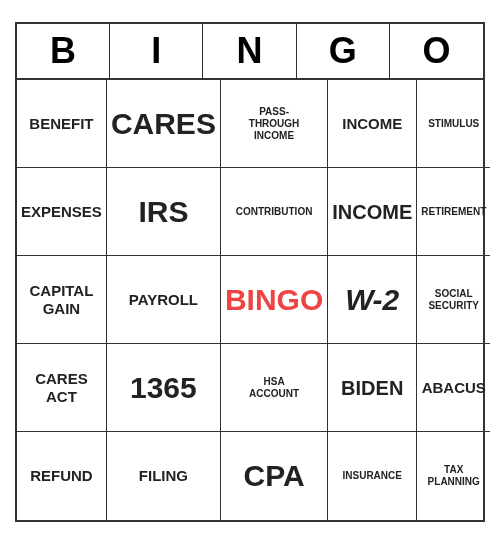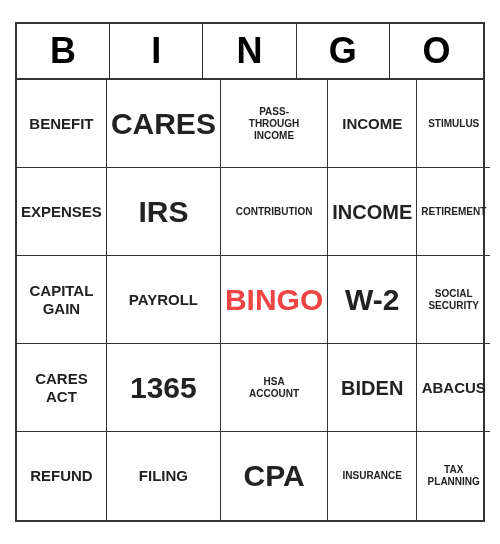--- a/index.html
+++ b/index.html
@@ -142,21 +142,21 @@
         <span class="cell-text size-small" style="white-space: pre-line;">CAPITAL
 GAIN</span>
       </div>
       <div class="bingo-cell">
         <span class="cell-text size-small" style="white-space: pre-line;">PAYROLL</span>
       </div>
       <div class="bingo-cell">
         <span class="cell-text size-large color-red" style="white-space: pre-line;">BINGO</span>
       </div>
       <div class="bingo-cell">
-        <span class="cell-text size-large" style="white-space: pre-line;">W-2</span>
+        <span class="cell-text size-large" style="white-space: pre-line; font-style: italic;">W-2</span>
       </div>
       <div class="bingo-cell">
         <span class="cell-text size-xsmall" style="white-space: pre-line;">SOCIAL
 SECURITY</span>
       </div>
       <div class="bingo-cell">
         <span class="cell-text size-small" style="white-space: pre-line;">CARES
 ACT</span>
       </div>
       <div class="bingo-cell">

